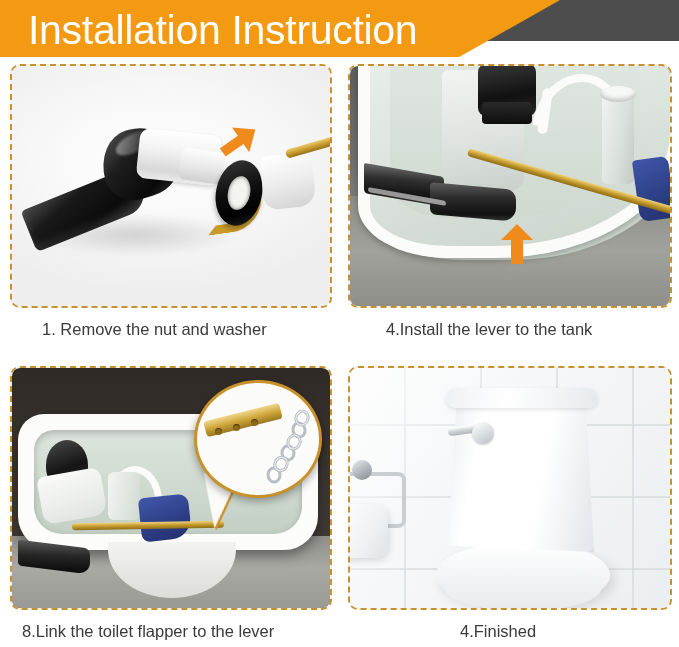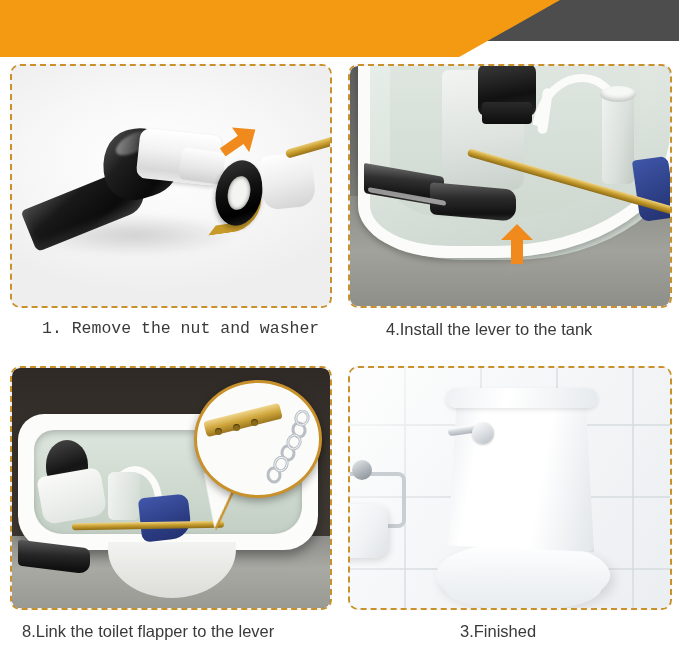--- a/index.html
+++ b/index.html
@@ -66,21 +66,21 @@
   #panel-3 { left: 10px;  top: 366px; width: 318px; height: 240px; }
   #panel-4 { left: 348px; top: 366px; width: 320px; height: 240px; }
 
   .caption {
     position: absolute;
     color: #3a3a3a;
     font-size: 16.5px;
     line-height: 20px;
     white-space: nowrap;
   }
-  #caption-1 { left: 42px;  top: 319px; font-family: Liberation Mono, monospace; }
+  #caption-1 { left: 42px;  top: 319px; }
   #caption-2 { left: 386px; top: 319px; }
   #caption-3 { left: 22px;  top: 621px; }
   #caption-4 { left: 460px; top: 621px; }
 
   
   .p1-bg {
     position: absolute; inset: 0;
     background:
       radial-gradient(ellipse 70% 55% at 45% 40%, #ffffff 0%, #f7f7f7 55%, #eeeeee 100%);
   }
@@ -543,20 +543,21 @@
 
   
   .arrow-svg { display: block; }
 </style>
 </head>
 <body>
 
 <div id="banner">
   <div id="banner-gray"></div>
   <div id="banner-orange"></div>
+  <div id="banner-title">Installation Instruction</div>
 </div>
 
 <div class="panel" id="panel-1">
   <div class="panel-inner">
     <div class="p1-bg"></div>
     <div class="p1-shadow"></div>
 
     <div class="p1-handle">
       <div class="p1-handle-arm"></div>
       <div class="p1-handle-head"></div>
@@ -673,13 +674,13 @@
     <div class="p4-tank"></div>
     <div class="p4-tank-lid"></div>
     <div class="p4-lever-arm"></div>
     <div class="p4-lever-plate"></div>
 
     <div class="p4-tp-bracket"></div>
     <div class="p4-tp-knob"></div>
     <div class="p4-tp-roll"></div>
   </div>
 </div>
-<div class="caption" id="caption-4">3.Finished</div>
+<div class="caption" id="caption-4">4.Finished</div>
 
 </body></html>

